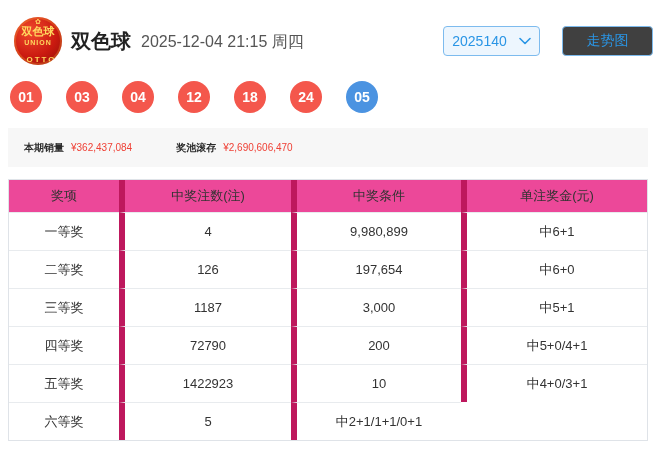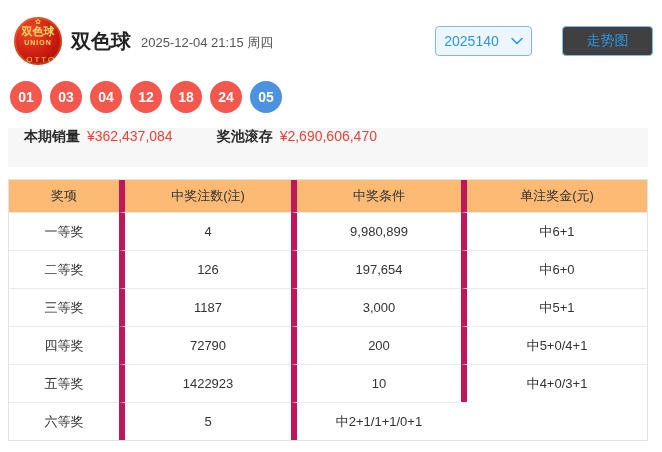--- a/index.html
+++ b/index.html
@@ -18,69 +18,69 @@
   }
   .logo {
     width: 48px; height: 48px; border-radius: 50%; flex: 0 0 48px;
     background: radial-gradient(circle at 35% 30%, #ef4a2d 0%, #cb1a10 55%, #8d0d07 100%);
     display: flex; flex-direction: column; align-items: center; justify-content: center;
     line-height: 1; overflow: hidden; box-shadow: inset 0 0 0 2px rgba(255,190,60,.25);
   }
   .logo .knot { font-size: 7px; color: #ffd95e; line-height: 1; }
   .logo .l1 { font-size: 11px; font-weight: bold; color: #ffd95e; letter-spacing: 0; margin-top: 1px; }
   .logo .l2 { font-size: 7px; font-weight: bold; color: #ffd95e; letter-spacing: 1px; margin-top: 2px; }
-  .logo .l3 { font-size: 8px; font-weight: normal; color: #ffd95e; letter-spacing: 2px; margin-top: 10px; }
+  .logo .l3 { font-size: 8px; font-weight: bold; color: #ffd95e; letter-spacing: 2px; margin-top: 10px; }
   .title { font-size: 20px; font-weight: bold; color: #222; margin-left: 9px; }
-  .datetime { font-size: 13px; color: #555; margin-left: 10px; margin-top: 3px; }
-  .top-right { margin-left: auto; display: flex; align-items: center; gap: 30px; }
+  .datetime { font-size: 16px; color: #555; margin-left: 10px; margin-top: 3px; }
+  .top-right { margin-left: auto; display: flex; align-items: center; gap: 22px; }
   .issue-select {
     height: 30px; width: 97px; border: 1px solid #7dbbee; border-radius: 4px;
     background: #edf6fe; color: #2a95e5; font-size: 14px;
     display: flex; align-items: center; justify-content: center; gap: 12px; cursor: pointer;
   }
   .issue-select svg { display: block; }
   .trend-btn {
     height: 30px; min-width: 91px; padding: 0 20px;
     border: 1px solid #7dbbee; border-radius: 4px;
     background: #404040; color: #2a95e5; font-size: 14px; cursor: pointer;
     font-family: inherit;
   }
 
   
-  .balls { display: flex; gap: 8px; padding: 15px 0 0 10px; }
+  .balls { display: flex; gap: 24px; padding: 15px 0 0 10px; }
   .ball {
     width: 32px; height: 32px; border-radius: 50%;
     color: #fff; font-size: 14px; font-weight: bold;
     display: flex; align-items: center; justify-content: center;
   }
   .ball.red  { background: #f4574c; }
   .ball.blue { background: #4b93e1; }
 
   
   .summary {
     margin: 15px 14px 0 8px; height: 39px; background: #f7f7f7;
-    display: flex; padding-left: 16px; font-size: 14px;
+    display: flex; align-items: center; padding-left: 16px; font-size: 10px;
   }
   .summary .lbl { font-weight: bold; color: #2b2b2b; margin-right: 7px; }
   .summary .val { color: #ef4136; }
   .summary .val.first { margin-right: 44px; }
 
   
   .prize-table {
     margin: 12px 14px 0 8px;
     border: 1px solid #dfe3e8;
     font-size: 13px; color: #333;
   }
   .tr { display: grid; grid-template-columns: 110px 172px 170px 1fr; }
   .td {
     display: flex; align-items: center; justify-content: center;
     height: 38px; border-left: 6px solid #be185d;
   }
   .td:first-child { border-left: none; }
-  .tr.head .td { height: 32px; background: #fdba74; }
+  .tr.head .td { height: 32px; background: #ec4899; }
   .tr.body .td { border-top: 1px solid #e8ebee; background: #fff; }
 </style>
 </head>
 <body>
 
 <div class="page">
 
   <header class="topbar">
     <div class="logo">
       <span class="knot">✿</span>

